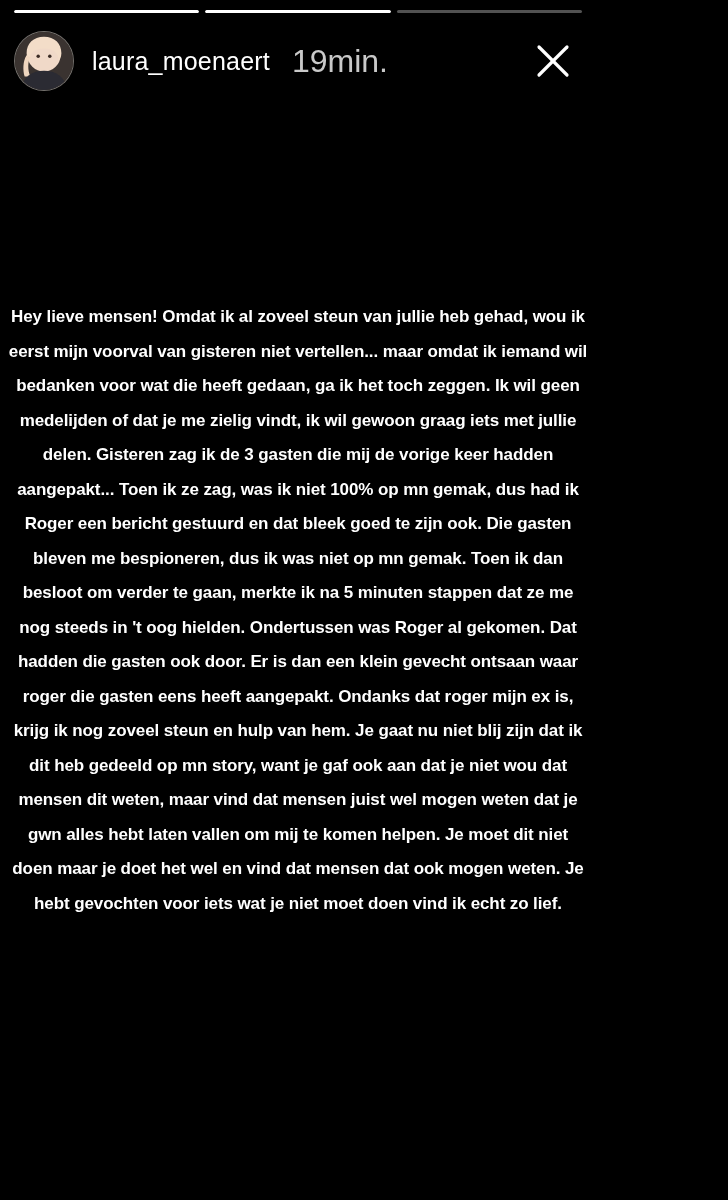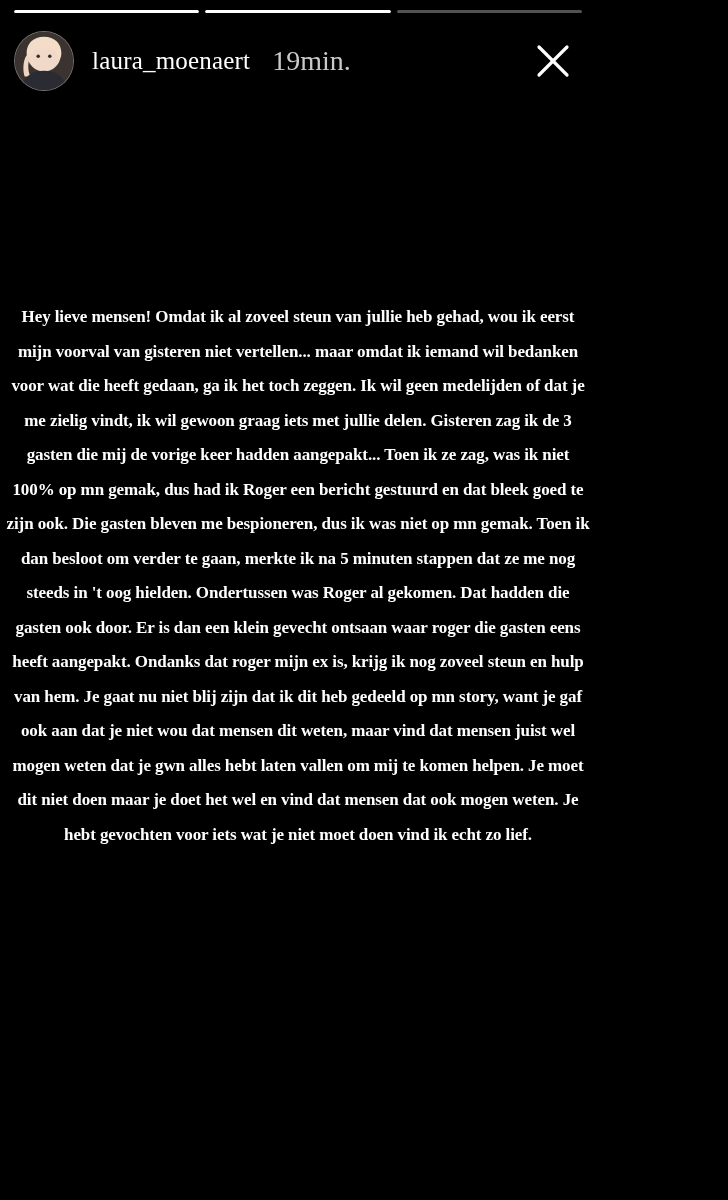--- a/index.html
+++ b/index.html
@@ -12,21 +12,20 @@
     height: 1200px;
     font-family: "Liberation Sans", sans-serif;
     overflow: hidden;
   }
   .story {
     position: relative;
     width: 596px;
     height: 1200px;
     background: #000000;
     box-sizing: border-box;
-    font-family: Liberation Serif, serif;
   }
 
   
   .progress-row {
     position: absolute;
     top: 10px;
     left: 14px;
     right: 14px;
     height: 4px;
     display: flex;
@@ -71,21 +70,21 @@
   .username {
     color: #ffffff;
     font-size: 25px;
     font-weight: 400;
     margin-left: 18px;
     letter-spacing: 0.2px;
     white-space: nowrap;
   }
   .timestamp {
     color: #c9c9c9;
-    font-size: 28px;
+    font-size: 32px;
     font-weight: 400;
     margin-left: 22px;
     white-space: nowrap;
   }
   .close-btn {
     position: absolute;
     right: 6px;
     top: 50%;
     transform: translateY(-50%);
     width: 46px;

